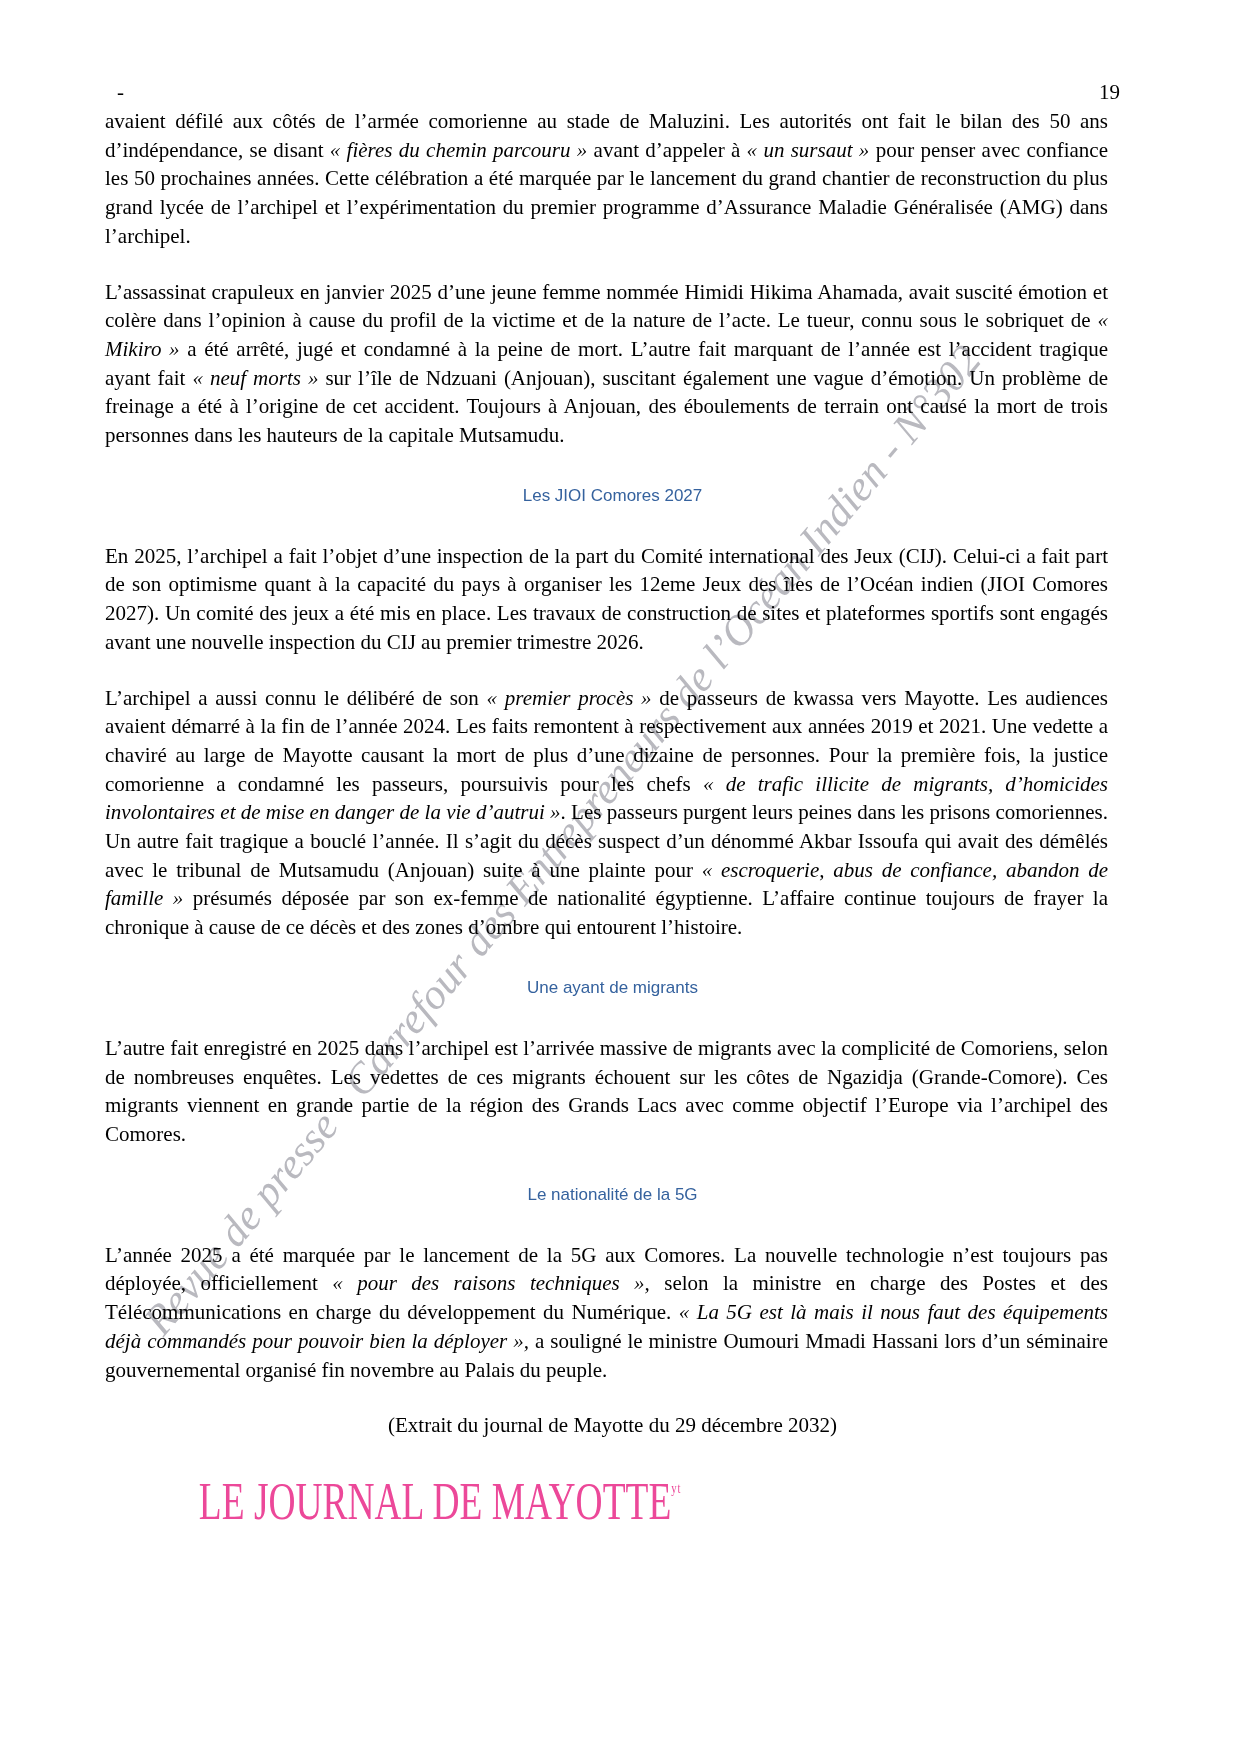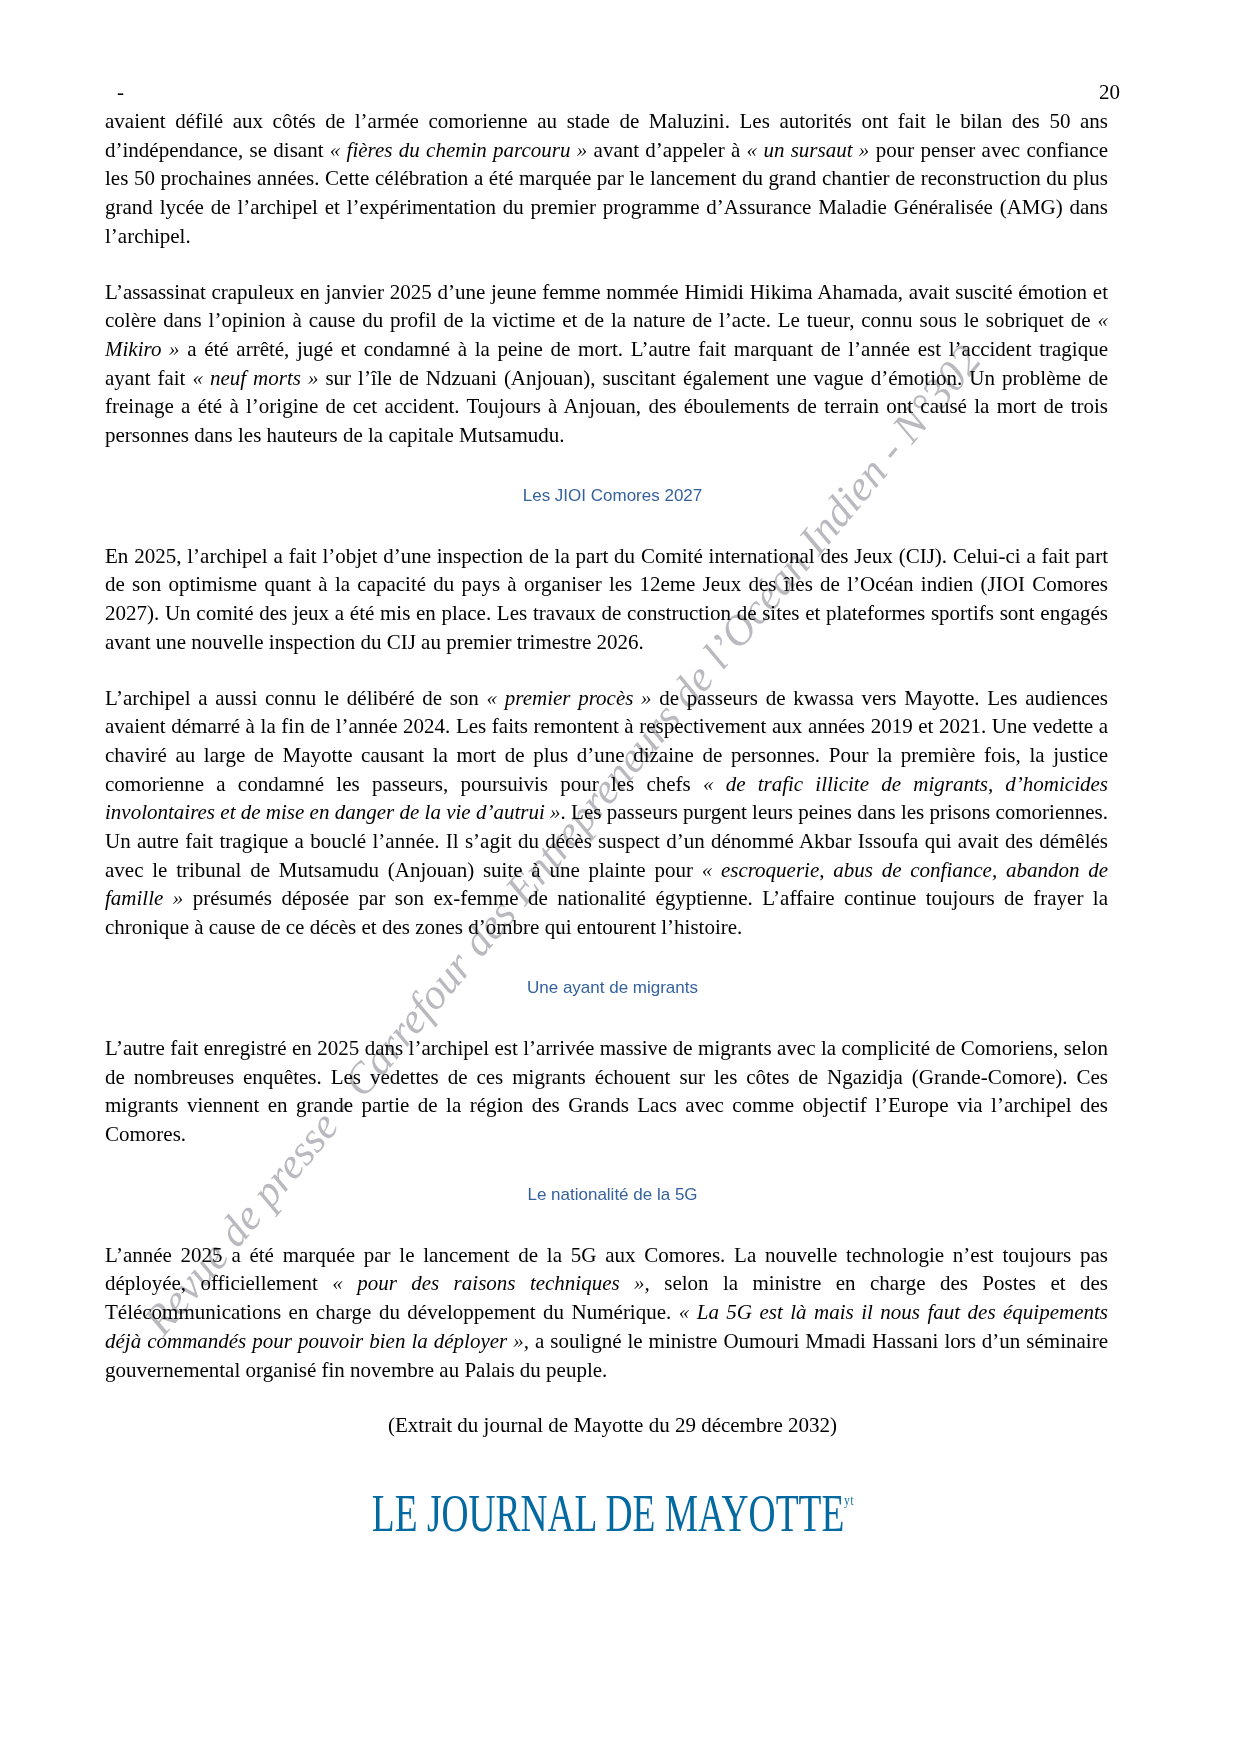--- a/index.html
+++ b/index.html
@@ -58,23 +58,23 @@
     color: #35629E;
   }
   .extract {
     font-size: 21px;
     line-height: 29px;
     text-align: center;
     margin-top: 27px;
   }
   .logo {
     margin-top: 18px;
-    text-align: center;
-    color: #0369a1;
-    line-height: 84px;
+    text-align: left;
+    color: #ec4899;
+    line-height: 60px;
   }
   .logo .logo-inner {
     display: inline-block;
     transform: scaleX(0.72);
     transform-origin: 50% 50%;
     font-family: "Liberation Serif", serif;
     font-weight: 400;
     font-size: 52px;
     letter-spacing: 0px;
     white-space: nowrap;
@@ -86,21 +86,21 @@
   }
 </style>
 </head>
 <body>
 
 <div class="page">
   <div class="watermark">Revue de presse - Carrefour des Entrepreneurs de l’Océan Indien - N°302</div>
   <div class="inner">
     <div class="pageheader">
       <span class="dash">-</span>
-      <span class="pagenum">20</span>
+      <span class="pagenum">19</span>
     </div>
     <div id="content" class="content">
         <p><span>avaient défilé aux côtés de l’armée comorienne au stade de Maluzini. Les autorités ont fait le bilan des 50 ans d’indépendance, se disant </span><i>« fières du chemin parcouru »</i><span> avant d’appeler à </span><i>« un sursaut »</i><span> pour penser avec confiance les 50 prochaines années. Cette célébration a été marquée par le lancement du grand chantier de reconstruction du plus grand lycée de l’archipel et l’expérimentation du premier programme d’Assurance Maladie Généralisée (AMG) dans l’archipel.</span></p>
         <p><span>L’assassinat crapuleux en janvier 2025 d’une jeune femme nommée Himidi Hikima Ahamada, avait suscité émotion et colère dans l’opinion à cause du profil de la victime et de la nature de l’acte. Le tueur, connu sous le sobriquet de </span><i>« Mikiro »</i><span> a été arrêté, jugé et condamné à la peine de mort. L’autre fait marquant de l’année est l’accident tragique ayant fait </span><i>« neuf morts »</i><span> sur l’île de Ndzuani (Anjouan), suscitant également une vague d’émotion. Un problème de freinage a été à l’origine de cet accident. Toujours à Anjouan, des éboulements de terrain ont causé la mort de trois personnes dans les hauteurs de la capitale Mutsamudu.</span></p>
         <h2><span>Les JIOI Comores 2027</span></h2>
         <p><span>En 2025, l’archipel a fait l’objet d’une inspection de la part du Comité international des Jeux (CIJ). Celui-ci a fait part de son optimisme quant à la capacité du pays à organiser les 12eme Jeux des îles de l’Océan indien (JIOI Comores 2027). Un comité des jeux a été mis en place. Les travaux de construction de sites et plateformes sportifs sont engagés avant une nouvelle inspection du CIJ au premier trimestre 2026.</span></p>
         <p><span>L’archipel a aussi connu le délibéré de son </span><i>« premier procès »</i><span> de passeurs de kwassa vers Mayotte. Les audiences avaient démarré à la fin de l’année 2024. Les faits remontent à respectivement aux années 2019 et 2021. Une vedette a chaviré au large de Mayotte causant la mort de plus d’une dizaine de personnes. Pour la première fois, la justice comorienne a condamné les passeurs, poursuivis pour les chefs </span><i>« de trafic illicite de migrants, d’homicides involontaires et de mise en danger de la vie d’autrui »</i><span>. Les passeurs purgent leurs peines dans les prisons comoriennes. Un autre fait tragique a bouclé l’année. Il s’agit du décès suspect d’un dénommé Akbar Issoufa qui avait des démêlés avec le tribunal de Mutsamudu (Anjouan) suite à une plainte pour </span><i>« escroquerie, abus de confiance, abandon de famille »</i><span> présumés déposée par son ex-femme de nationalité égyptienne. L’affaire continue toujours de frayer la chronique à cause de ce décès et des zones d’ombre qui entourent l’histoire.</span></p>
         <h2><span>Une ayant de migrants</span></h2>
         <p><span>L’autre fait enregistré en 2025 dans l’archipel est l’arrivée massive de migrants avec la complicité de Comoriens, selon de nombreuses enquêtes. Les vedettes de ces migrants échouent sur les côtes de Ngazidja (Grande-Comore). Ces migrants viennent en grande partie de la région des Grands Lacs avec comme objectif l’Europe via l’archipel des Comores.</span></p>
         <h2><span>Le nationalité de la 5G</span></h2>

